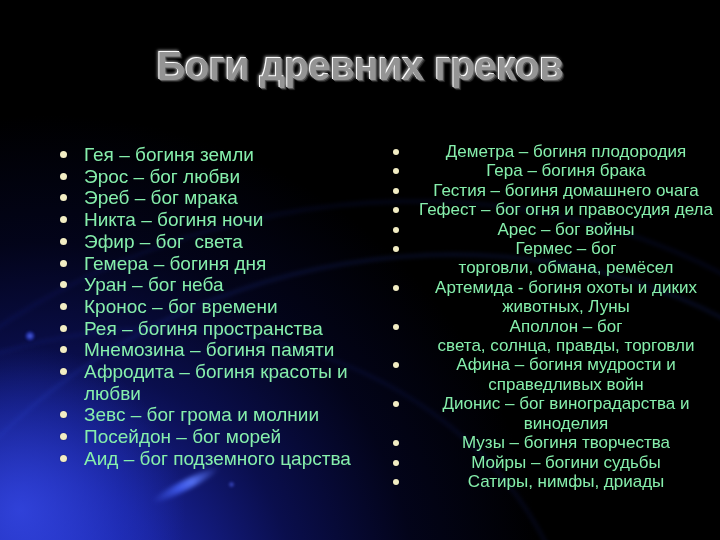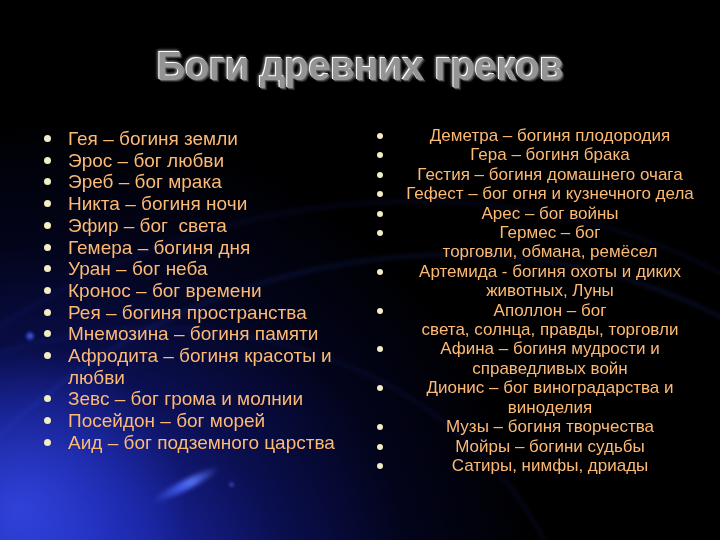--- a/index.html
+++ b/index.html
@@ -52,21 +52,21 @@
     font-size:40px;font-weight:bold;letter-spacing:-0.5px;
     color:#949494;
     text-shadow:
       -1px -1px 0 #fdfdfd,
       -2px -2px 3px rgba(255,255,255,0.55),
       1px 1px 0 #585858,
       2px 2px 1px #2a2a2a,
       3px 3px 4px rgba(0,0,0,0.85);
   }
   
-  ul.col{list-style:none;margin:0;padding:0;position:absolute;color:#fdba74;}
+  ul.col{list-style:none;margin:16px;padding:0;position:absolute;color:#86efac;}
   ul.col li{display:flex;align-items:flex-start;}
   .bullet{
     flex:0 0 auto;border-radius:50%;
     background:#f2edc4;
     box-shadow:0 0 1px rgba(0,0,0,0.6);
   }
   .txt{flex:1 1 auto;white-space:pre-wrap;}
   .col-left{left:40px;top:128px;width:322px;font-size:19px;line-height:21.7px;}
   .col-left .bullet{width:7px;height:7px;margin:7px 17px 0 4px;}
   .col-right{left:373px;top:126px;width:330px;font-size:17px;line-height:19.4px;text-align:center;}
@@ -158,21 +158,21 @@
     <li>
         <span class="bullet"></span>
         <span class="txt">Гера – богиня брака</span>
       </li>
     <li>
         <span class="bullet"></span>
         <span class="txt">Гестия – богиня домашнего очага</span>
       </li>
     <li>
         <span class="bullet"></span>
-        <span class="txt">Гефест – бог огня и кузнечного дела</span>
+        <span class="txt">Гефест – бог огня и правосудия дела</span>
       </li>
     <li>
         <span class="bullet"></span>
         <span class="txt">Арес – бог войны</span>
       </li>
     <li>
         <span class="bullet"></span>
         <span class="txt">Гермес – бог
 торговли, обмана, ремёсел</span>
       </li>

